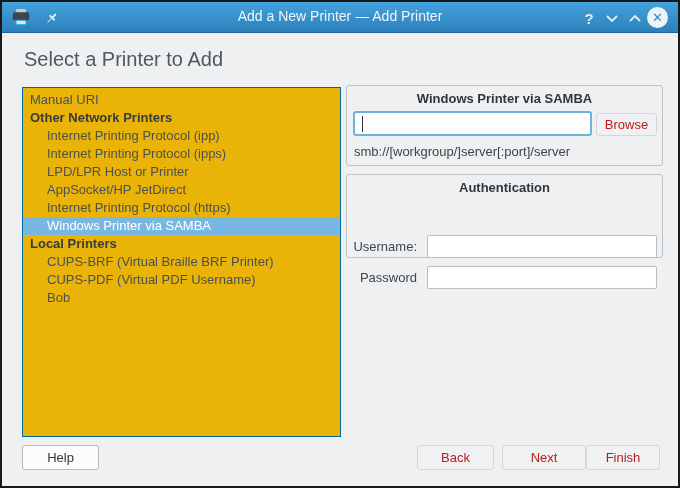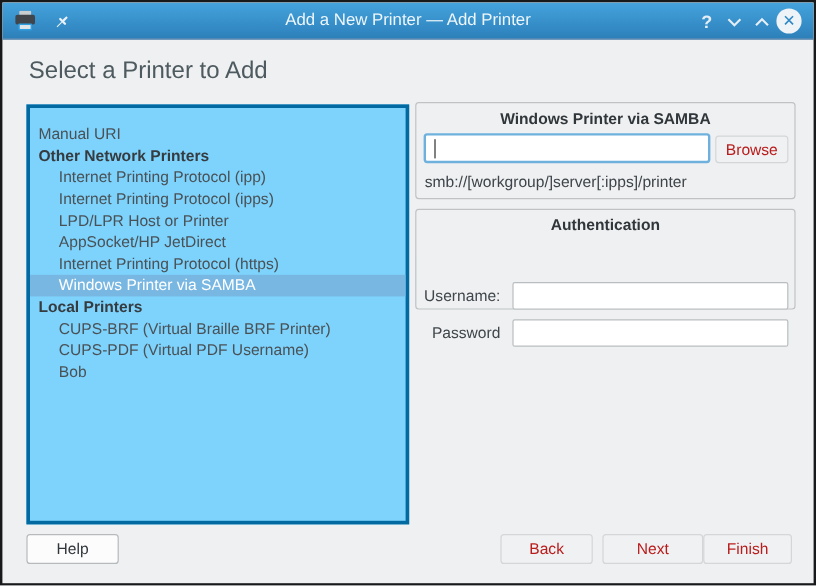--- a/index.html
+++ b/index.html
@@ -35,22 +35,22 @@
 
   
   .heading{
     position:absolute; left:22px; top:46px;
     font-size:20px; color:#4d5a5f; font-weight:400;
   }
 
   
   .device-list{
     position:absolute; left:20px; top:85px; width:319px; height:350px;
-    background:#7dd3fc; border:3px solid #0369a1;
-    padding-top:13px; overflow:hidden;
+    background:#eab308; border:1px solid #0369a1;
+    padding-top:3px; overflow:hidden;
   }
   .list-row{
     height:18px; line-height:18px; font-size:13px; color:#4a5156;
     padding-left:7px; white-space:nowrap; cursor:default;
   }
   .list-row.category{ font-weight:bold; color:#363b40; }
   .list-row.indent{ padding-left:24px; }
   .list-row.selected{ background:#79b7e3; color:#ffffff; }
 
   
@@ -166,21 +166,21 @@
     <div class="list-row indent">Bob</div>
   </div>
 
   <div class="groupbox gb-samba">
     <div class="gb-title">Windows Printer via SAMBA</div>
     <span class="samba-uri-wrap">
       <input class="text-input samba-uri" type="text" value="" style="">
       <span class="caret"></span>
     </span>
     <div class="btn btn-disabled browse-btn">Browse</div>
-    <div class="samba-hint">smb://[workgroup/]server[:ipps]/printer</div>
+    <div class="samba-hint">smb://[workgroup/]server[:port]/server</div>
   </div>
 
   <div class="groupbox gb-auth">
     <div class="gb-title">Authentication</div>
     <div class="auth-row auth-row-user">
       <span class="auth-label">Username:</span>
       <input class="text-input auth-input" type="text" value="" style="">
     </div>
     <div class="auth-row auth-row-pass">
       <span class="auth-label">Password</span>

